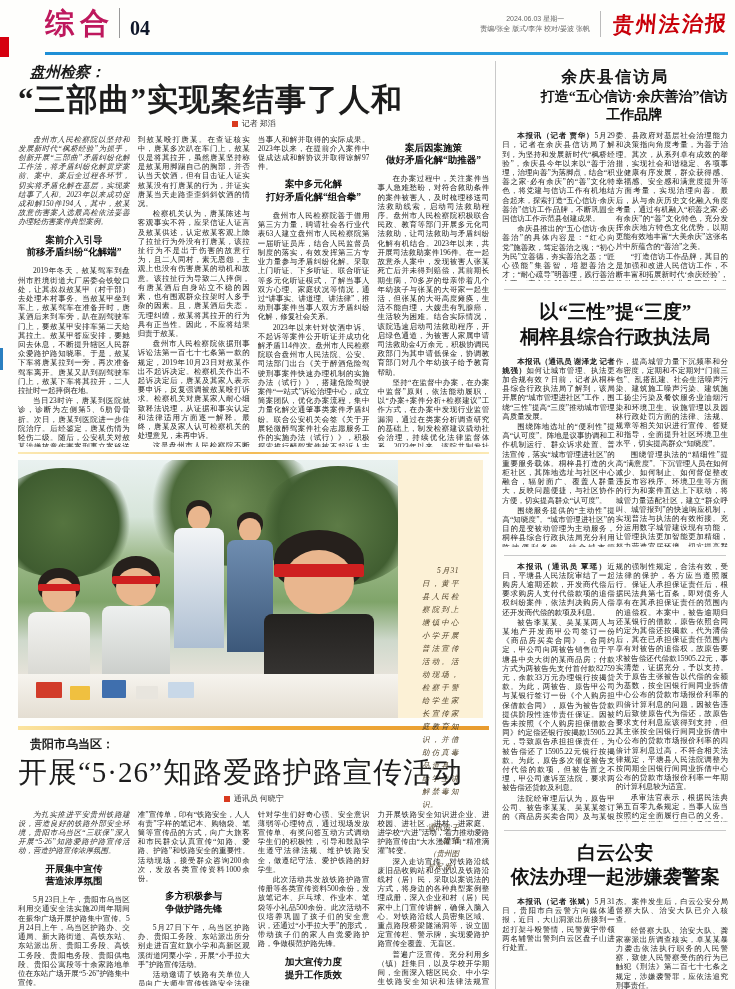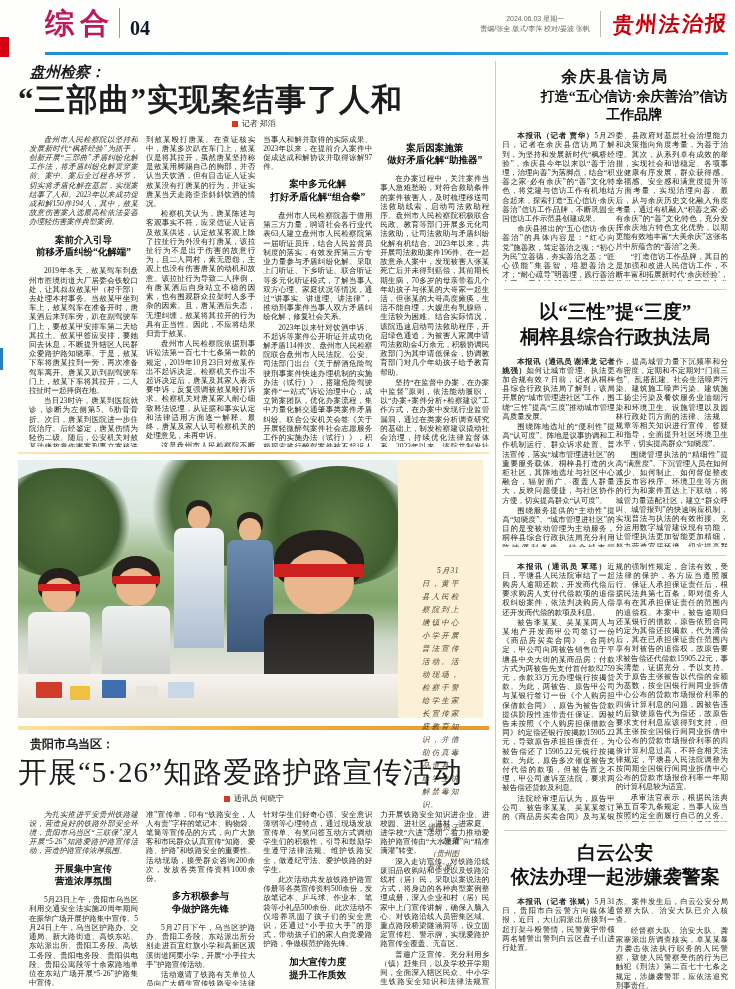--- a/index.html
+++ b/index.html
@@ -30,21 +30,21 @@
   .vrule{width:1px;background:#c9c9c9;margin:0 6px;}
   .rail{width:226px;}
 
   
   .kicker{font-weight:bold;font-size:15px;margin:2px 0 0 12px;font-style:italic;}
   .m-headline{font-weight:bold;font-size:31px;letter-spacing:1px;margin:2px 0 4px;line-height:1.15;}
   .byline{text-align:center;font-size:8px;color:#333;margin-bottom:6px;}
   .sq{display:inline-block;width:6px;height:6px;background:#d93a1e;margin-right:4px;vertical-align:middle;}
 
   
-  .cols{display:grid;gap:8px;overflow:hidden;margin-left:11px;}
+  .cols{display:grid;gap:8px;overflow:hidden;}
   .cols-4{grid-template-columns:repeat(4,1fr);height:312px;}
   .col{overflow:hidden;}
   .col p{margin:0;font-size:7.5px;line-height:9.2px;text-align:justify;color:#222;}
   .col p.ind{text-indent:2em;}
   .col p.intro{font-style:italic;color:#303030;text-indent:2em;}
   .col .sub{font-weight:bold;font-size:9.5px;text-align:center;line-height:1.35;margin:7px 0;color:#111;}
   .col p + p.ind{margin-top:1px;}
 
   .mini-div{height:2px;background:linear-gradient(to right,#fbe9b4,#f3bb55,#fbe9b4);margin:5px 0 6px;}
 

